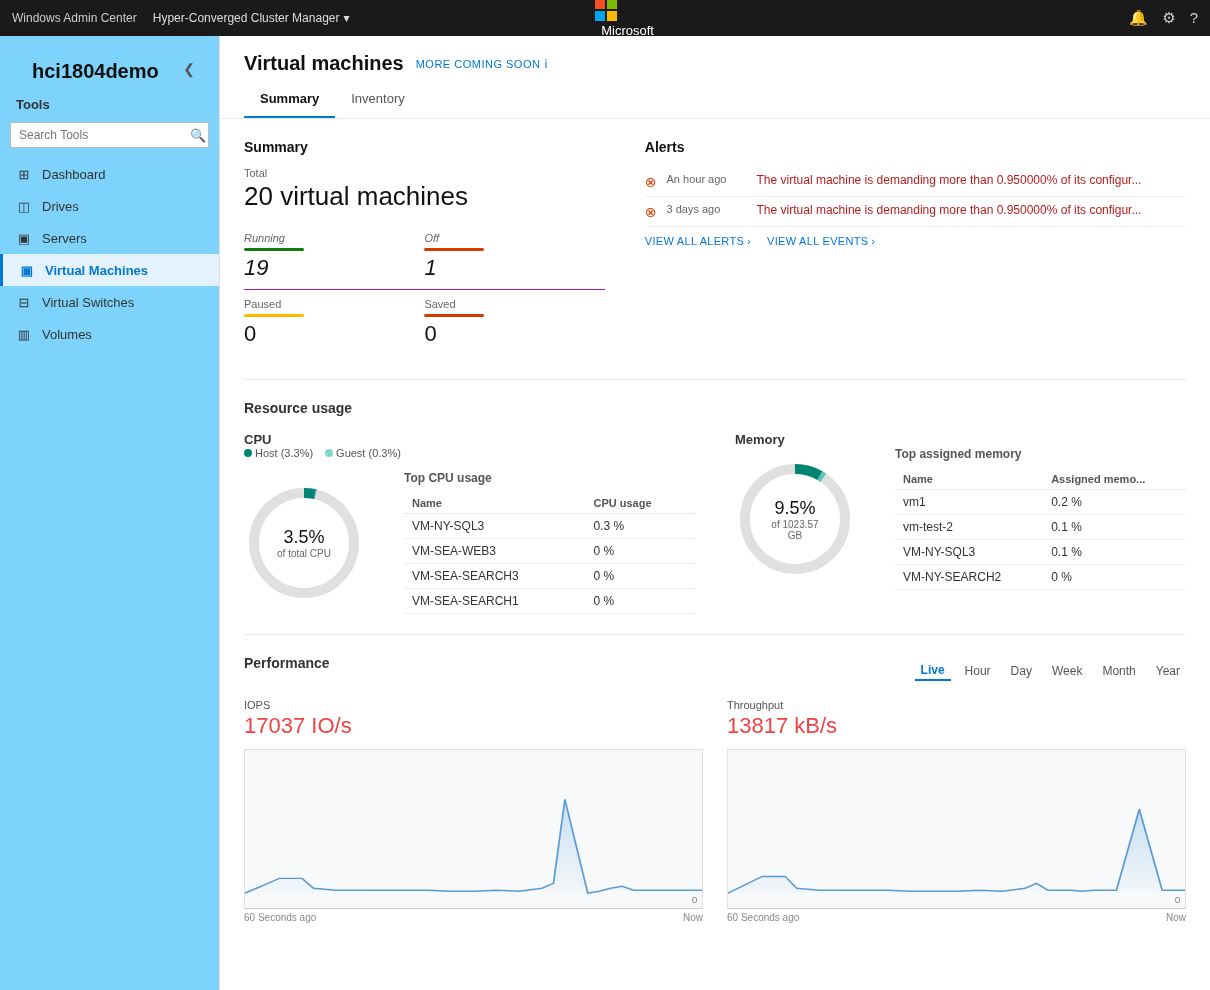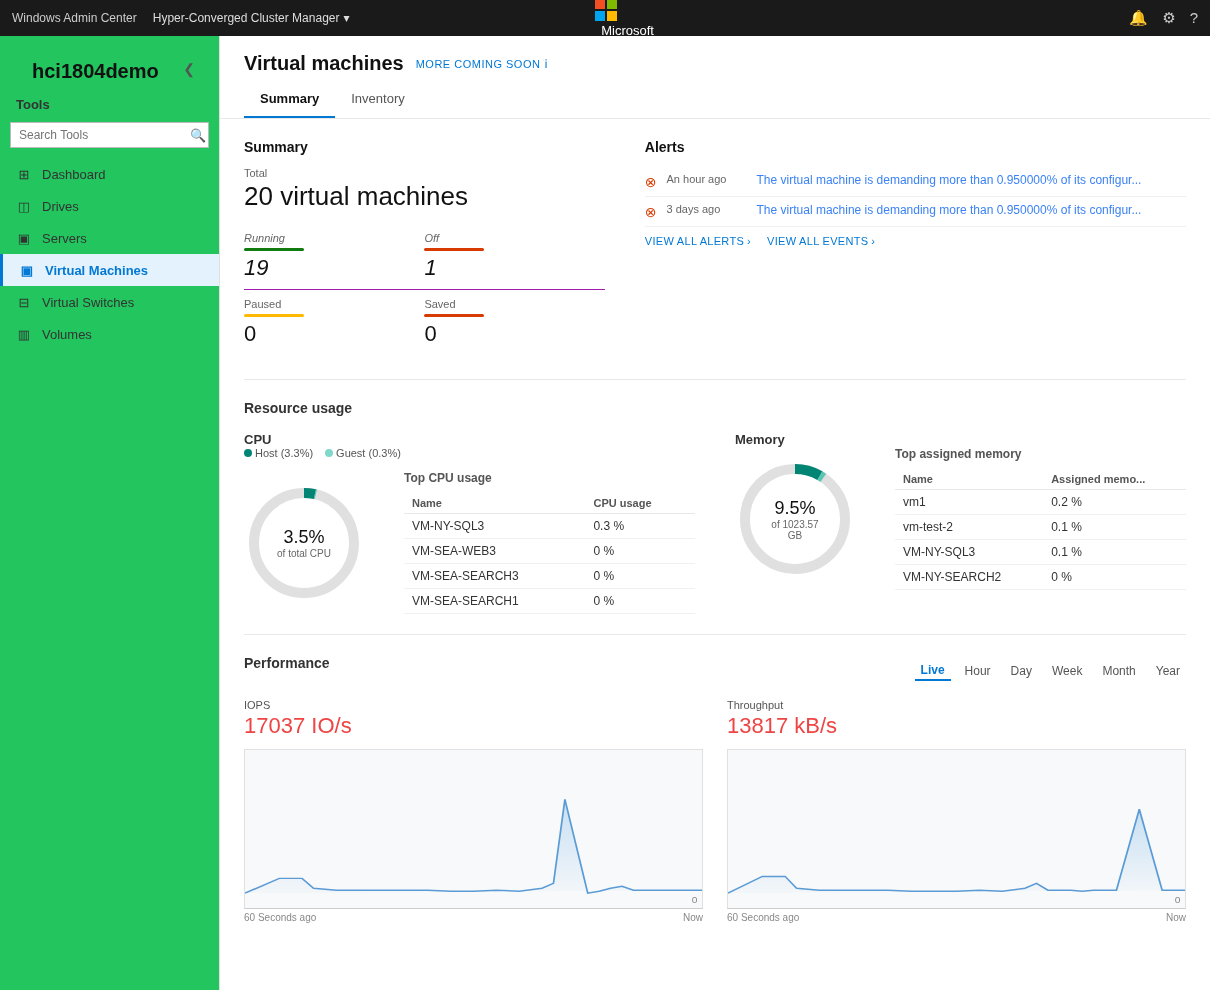--- a/index.html
+++ b/index.html
@@ -10,21 +10,21 @@
     .topbar-brand { font-size: 12px; color: #ccc; }
     .topbar-app { font-size: 12px; color: #ddd; display: flex; align-items: center; gap: 4px; }
     .topbar-logo { display: flex; gap: 2px; margin: 0 auto; flex-direction: column; }
     .topbar-icons { display: flex; gap: 14px; margin-left: auto; color: #ccc; font-size: 15px; }
     .topbar-icon { cursor: pointer; }
 
     
     .layout { display: flex; height: calc(100vh - 36px); }
 
     
-    .sidebar { width: 220px; background: #22c55e; border-right: 1px solid #e0e0e0; display: flex; flex-direction: column; flex-shrink: 0; }
+    .sidebar { width: 220px; background: #7dd3fc; border-right: 1px solid #e0e0e0; display: flex; flex-direction: column; flex-shrink: 0; }
     .sidebar-title { padding: 14px 16px 8px; font-size: 20px; font-weight: 600; color: #111; }
     .sidebar-search { display: flex; align-items: center; margin: 4px 10px 10px; border: 1px solid #bbb; background: #fff; }
     .sidebar-search input { border: none; outline: none; flex: 1; padding: 5px 8px; font-size: 12px; }
     .sidebar-search-icon { padding: 4px 8px; color: #555; font-size: 13px; }
     .sidebar-nav { flex: 1; overflow-y: auto; }
     .nav-item { display: flex; align-items: center; gap: 10px; padding: 8px 16px; cursor: pointer; color: #333; font-size: 13px; }
     .nav-item.active { background: #e3f2fd; color: #0078d4; font-weight: 600; border-left: 3px solid #0078d4; }
     .nav-icon { width: 16px; height: 16px; display: inline-flex; align-items: center; justify-content: center; font-size: 13px; }
     .collapse-btn { background: none; border: none; cursor: pointer; color: #555; font-size: 14px; padding: 4px 8px; }
 
@@ -56,21 +56,21 @@
     .stat-label { font-size: 11px; color: #666; margin-bottom: 4px; }
     .stat-bar { height: 3px; width: 60px; margin-bottom: 4px; border-radius: 2px; }
     .stat-bar.green { background: #107c10; }
     .stat-bar.red { background: #d83b01; }
     .stat-bar.yellow { background: #ffb900; }
     .stat-bar.orange { background: #d83b01; }
     .stat-value { font-size: 22px; font-weight: 300; color: #111; }
     .alert-item { display: flex; align-items: flex-start; gap: 10px; padding: 6px 0; border-bottom: 1px solid #f0f0f0; }
     .alert-icon { color: #d83b01; font-size: 14px; flex-shrink: 0; margin-top: 1px; }
     .alert-time { font-size: 11px; color: #666; width: 80px; flex-shrink: 0; }
-    .alert-text { font-size: 12px; color: #3b82f6; }
+    .alert-text { font-size: 12px; color: #b91c1c; }
     .alert-links { display: flex; gap: 16px; margin-top: 8px; }
     .alert-link { font-size: 11px; color: #0078d4; cursor: pointer; text-transform: uppercase; letter-spacing: 0.3px; display: flex; align-items: center; gap: 3px; }
 
     
     .resource-section { padding: 20px 0; border-bottom: 1px solid #e8e8e8; }
     .resource-title { font-size: 14px; font-weight: 600; margin-bottom: 16px; }
     .resource-grid { display: flex; gap: 40px; }
     .resource-col { flex: 1; }
     .resource-name { font-size: 13px; font-weight: 600; }
     .resource-legend { display: flex; gap: 12px; font-size: 11px; color: #555; margin-bottom: 12px; }

